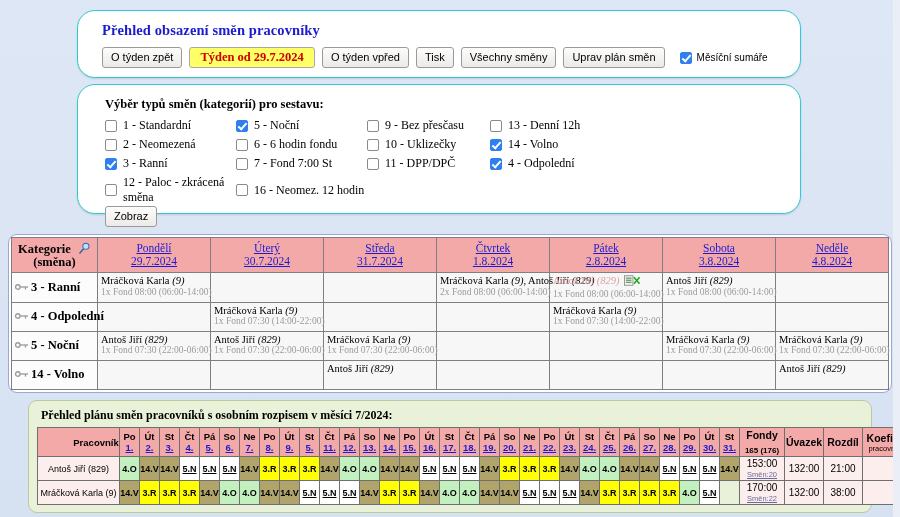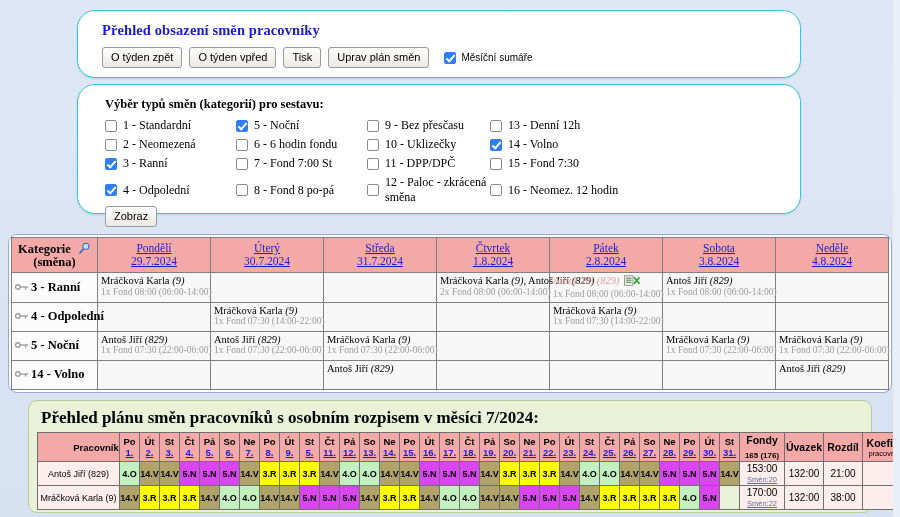--- a/index.html
+++ b/index.html
@@ -88,21 +88,21 @@
   }
   .icon-mag{display:inline-block;width:13px;height:13px;vertical-align:-2px;margin-left:4px;}
   .mini-icons{display:inline-block;margin-left:4px;vertical-align:-2px;}
 
   
   .sum-wrap{
     position:absolute;left:28px;top:400px;width:844px;height:113px;
     background:#e9f2d8;border:1px solid #b9c9a0;border-radius:9px;
     padding:6px 8px;box-sizing:border-box;
   }
-  .sum-title{font-weight:bold;font-size:17px;padding:1px 0 4px 4px;}
+  .sum-title{font-weight:bold;font-size:12px;padding:1px 0 4px 4px;}
   table.sum{border-collapse:collapse;table-layout:fixed;width:100%;}
   table.sum th, table.sum td{
     border:1px solid #6f6f6f;padding:0;text-align:center;
     font-family:"Liberation Sans",sans-serif;
   }
   table.sum th{background:#f4a9a9;height:28px;vertical-align:middle;}
   .sum-prac{font-weight:bold;font-size:9.5px;}
   .dw{font-size:9.5px;color:#000;display:block;line-height:10px;}
   .dn{font-size:9.5px;color:#1b1bcf;text-decoration:underline;display:block;line-height:11px;}
   th.wknd{background:#dff3da;}
@@ -116,36 +116,38 @@
   }
   td.shift{font-size:9px;font-weight:bold;height:23px;text-align:left;padding-left:2px;}
   td.tot{background:#fdeeee;font-size:10px;padding:0 3px;}
   td.tot.r{text-align:right;}
   .fondcell{line-height:11px;}
   .fondcell b{font-size:10px;font-weight:normal;}
   .fondcell u{font-size:7.5px;color:#6a6a9a;display:block;}
   
   .s-R{background:#ffff00;}
   .s-V{background:#b0a46a;}
-  .s-N{background:#d946ef;}
+  .s-N{background:#ffffff;text-decoration:underline;}
   .s-O{background:#c3f0bf;}
 
   .scroll-r{position:absolute;right:0;top:0;width:7px;height:517px;background:#e9eef7;}
 </style>
 </head>
 <body>
 
 <div class="page">
 
   <div class="panel panel-top">
     <div class="title">Přehled obsazení směn pracovníky</div>
     <div class="toolbar">
       <button class="btn">O týden zpět</button>
+      <button class="btn btn-week">Týden od 29.7.2024</button>
       <button class="btn">O týden vpřed</button>
       <button class="btn">Tisk</button>
+      <button class="btn">Všechny směny</button>
       <button class="btn">Uprav plán směn</button>
       <label class="chk-wrap">
         <span class="cb on"></span>
         <span class="chk-label">Měsíční sumáře</span>
       </label>
     </div>
   </div>
 
   <div class="panel panel-cats">
     <div class="cats-head">Výběr typů směn (kategorií) pro sestavu:</div>
@@ -188,30 +190,22 @@
         </label>
         <label class="cat-item">
           <span class="cb"></span>
           <span>7 - Fond 7:00 St</span>
         </label>
         <label class="cat-item">
           <span class="cb"></span>
           <span>11 - DPP/DPČ</span>
         </label>
         <label class="cat-item">
-          <span class="cb"></span>
-          <span>15 - Fond 7:30</span>
-        </label>
-        <label class="cat-item">
           <span class="cb on"></span>
           <span>4 - Odpolední</span>
-        </label>
-        <label class="cat-item">
-          <span class="cb"></span>
-          <span>8 - Fond 8 po-pá</span>
         </label>
         <label class="cat-item">
           <span class="cb"></span>
           <span>12 - Paloc - zkrácená směna</span>
         </label>
         <label class="cat-item">
           <span class="cb"></span>
           <span>16 - Neomez. 12 hodin</span>
         </label>
       </div>

